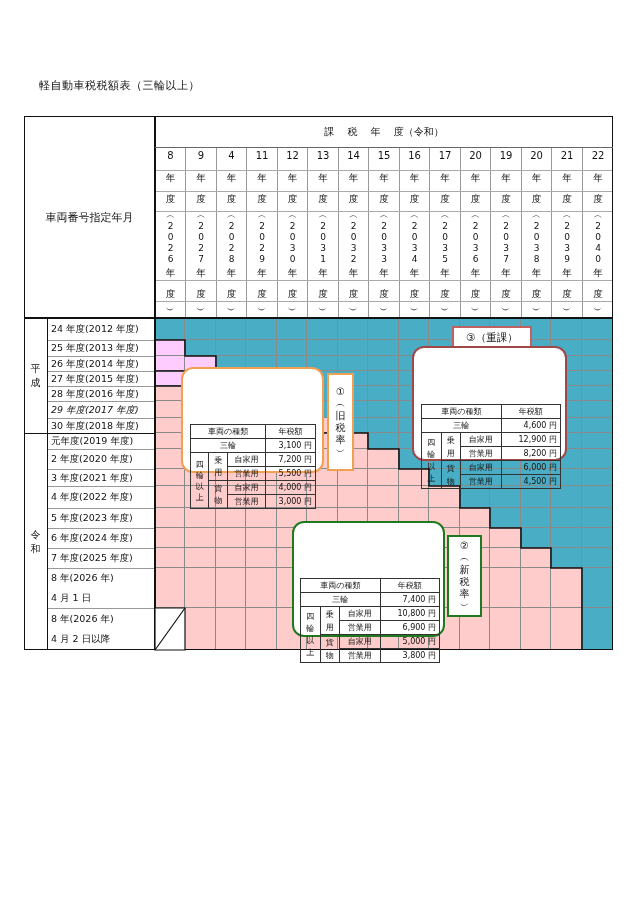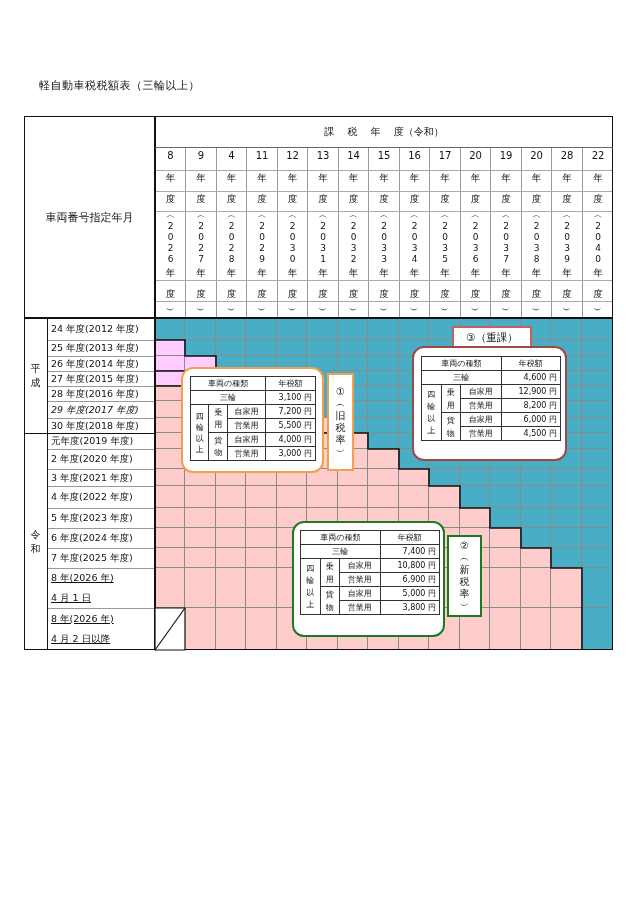--- a/index.html
+++ b/index.html
@@ -24,33 +24,33 @@
   .ycol .paren { position: absolute; top: 62px; left: 0; right: 0; font-size: 9px; line-height: 11px; }
   .ycol .nen2 { position: absolute; top: 119px; left: 0; right: 0; }
   .ycol .do2 { position: absolute; top: 140px; left: 0; right: 0; }
   .ycol .close { position: absolute; top: 156px; left: 0; right: 0; font-size: 9px; }
   .hsep { position: absolute; left: 155px; width: 458px; height: 1px; background: #aaa; }
 
   .era { position: absolute; left: 24px; width: 23px; font-size: 10px; display: flex;
          flex-direction: column; align-items: center; justify-content: center; line-height: 14px; }
   .rowlabel { position: absolute; left: 47px; width: 108px; font-size: 9.5px; padding-left: 4px;
               box-sizing: border-box; display: flex; align-items: center; border-top: 1px solid #999; white-space: nowrap; }
-  .rowlabel.two { flex-direction: column; align-items: flex-start; justify-content: space-around; text-decoration: underline; }
+  .rowlabel.two { flex-direction: column; align-items: flex-start; justify-content: space-around; }
 
   .cell { position: absolute; box-sizing: border-box; border-right: 1px solid #8a8a8a; border-bottom: 1px solid #8a8a8a; }
   .teal { background: #4aadc6; }
   .pink { background: #ffcccc; }
   .lav { background: #ffccff; }
   .blank { background: #ffffff; }
 
   .box { position: absolute; background: #fff; border-radius: 12px; box-sizing: border-box; }
   .box table { border-collapse: collapse; font-size: 8px; position: absolute; }
   .box td { border: 1px solid #333; padding: 0 3px; height: 13px; text-align: center; white-space: nowrap; }
   .box td.amt { text-align: right; }
-  .box table { border: 1.5px solid #111; }
+  .box table { border: 1.5px solid #111; margin-top: 48px; }
   .tag { position: absolute; background: #fff; box-sizing: border-box; font-size: 10px;
          display: flex; flex-direction: column; align-items: center; justify-content: center; line-height: 12px; }
   .diag { position: absolute; }
 </style>
 </head>
 <body>
 
 <div class="title">軽自動車税税額表（三輪以上）</div>
 
 <div>
@@ -460,21 +460,21 @@
       <div class="ycol" style="left: 521px; width: 30px;">
         <div class="num">20</div>
         <div class="nen1">年</div>
         <div class="do1">度</div>
         <div class="paren"><span>︵</span><br>2<br>0<br>3<br>8</div>
         <div class="nen2">年</div>
         <div class="do2">度</div>
         <div class="close">︶</div>
       </div>
       <div class="ycol" style="left: 551px; width: 31px;">
-        <div class="num">28</div>
+        <div class="num">21</div>
         <div class="nen1">年</div>
         <div class="do1">度</div>
         <div class="paren"><span>︵</span><br>2<br>0<br>3<br>9</div>
         <div class="nen2">年</div>
         <div class="do2">度</div>
         <div class="close">︶</div>
       </div>
       <div class="ycol" style="left: 582px; width: 31px;">
         <div class="num">22</div>
         <div class="nen1">年</div>

